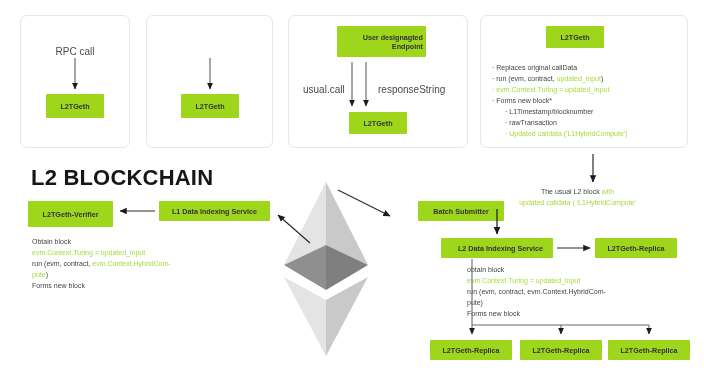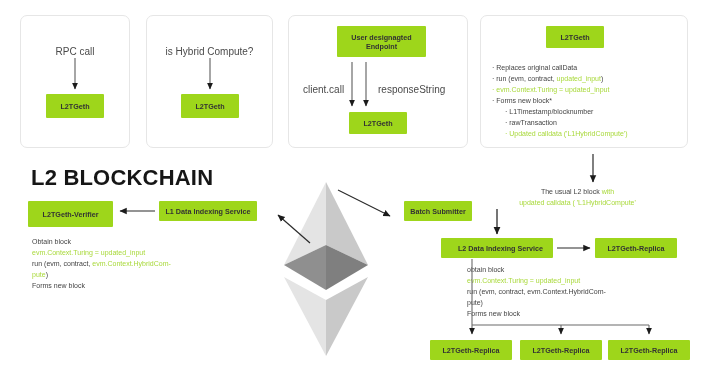--- a/index.html
+++ b/index.html
@@ -13,21 +13,21 @@
   
   .panel{
     position:absolute;background:#ffffff;border:1px solid #e6e6e6;
     border-radius:7px;box-sizing:border-box;
   }
 
   
   .chip{
     position:absolute;background:#9ed61b;color:#333333;
     display:flex;align-items:center;justify-content:center;
-    text-align:center;font-size:7.2px;font-weight:700;line-height:1.25;
+    text-align:right;font-size:7.2px;font-weight:700;line-height:1.25;
     box-sizing:border-box;border-radius:1px;padding:2px 3px;
   }
 
   
   .lbl{
     position:absolute;font-size:10px;color:#4a4a4a;
     line-height:1.3;white-space:nowrap;
   }
   .lbl.ctr{text-align:center;}
 
@@ -54,47 +54,46 @@
 </head>
 <body>
 
 <div class="stage">
 
   <div class="panel" style="left:20px;top:15px;width:110px;height:133px;"></div>
   <div class="lbl ctr" style="left:20px;top:45px;width:110px;">RPC call</div>
   <div class="chip" style="left:46px;top:94px;width:58px;height:24px;">L2TGeth</div>
 
   <div class="panel" style="left:146px;top:15px;width:127px;height:133px;"></div>
-  <div class="lbl ctr" style="left:146px;top:45px;width:127px;">is Hybrid Compute?</div>
   <div class="chip" style="left:181px;top:94px;width:58px;height:24px;">L2TGeth</div>
 
   <div class="panel" style="left:288px;top:15px;width:180px;height:133px;"></div>
   <div class="chip" style="left:337px;top:26px;width:89px;height:31px;line-height:1.25;">User designagted Endpoint</div>
-  <div class="lbl" style="left:303px;top:83px;">client.call</div>
+  <div class="lbl" style="left:303px;top:83px;">usual.call</div>
   <div class="lbl" style="left:378px;top:83px;">responseString</div>
   <div class="chip" style="left:349px;top:112px;width:58px;height:22px;">L2TGeth</div>
 
   <div class="panel" style="left:480px;top:15px;width:208px;height:133px;"></div>
   <div class="chip" style="left:546px;top:26px;width:58px;height:22px;">L2TGeth</div>
   <div class="txtblock" style="left:492px;top:62px;width:194px;">
     <span class="bullet">·&nbsp;<span>Replaces original callData</span></span>
     <span class="bullet">·&nbsp;run (evm, contract, <span class="g">updated_input</span>)</span>
     <span class="bullet g">·&nbsp;<span>evm.Context.Turing = updated_input</span></span>
     <span class="bullet">·&nbsp;<span>Forms new block*</span></span>
     <span class="ind">·&nbsp;<span>L1Timestamp/blocknumber</span></span>
     <span class="ind">·&nbsp;<span>rawTransaction</span></span>
     <span class="ind g">·&nbsp;<span>Updated calldata ('L1HybridCompute')</span></span>
   </div>
 
   <div class="title" style="left:31px;top:165px;">L2 BLOCKCHAIN</div>
 
   <div class="chip" style="left:28px;top:201px;width:85px;height:26px;">L2TGeth-Verifier</div>
-  <div class="chip" style="left:159px;top:201px;width:98px;height:20px;">L1 Data Indexing Service</div>
+  <div class="chip" style="left:159px;top:201px;width:111px;height:20px;">L1 Data Indexing Service</div>
 
-  <div class="chip" style="left:404px;top:201px;width:68px;height:20px;">Batch Submitter</div>
+  <div class="chip" style="left:418px;top:201px;width:86px;height:20px;">Batch Submitter</div>
 
   <div class="chip" style="left:441px;top:238px;width:112px;height:20px;padding-left:10px;">L2 Data Indexing Service</div>
   <div class="chip" style="left:595px;top:238px;width:82px;height:20px;">L2TGeth-Replica</div>
 
   <div class="chip" style="left:430px;top:340px;width:82px;height:20px;">L2TGeth-Replica</div>
   <div class="chip" style="left:520px;top:340px;width:82px;height:20px;">L2TGeth-Replica</div>
   <div class="chip" style="left:608px;top:340px;width:82px;height:20px;">L2TGeth-Replica</div>
 
   <div class="txtblock" style="left:32px;top:236px;width:175px;">
     <span class="bullet">Obtain block</span>

